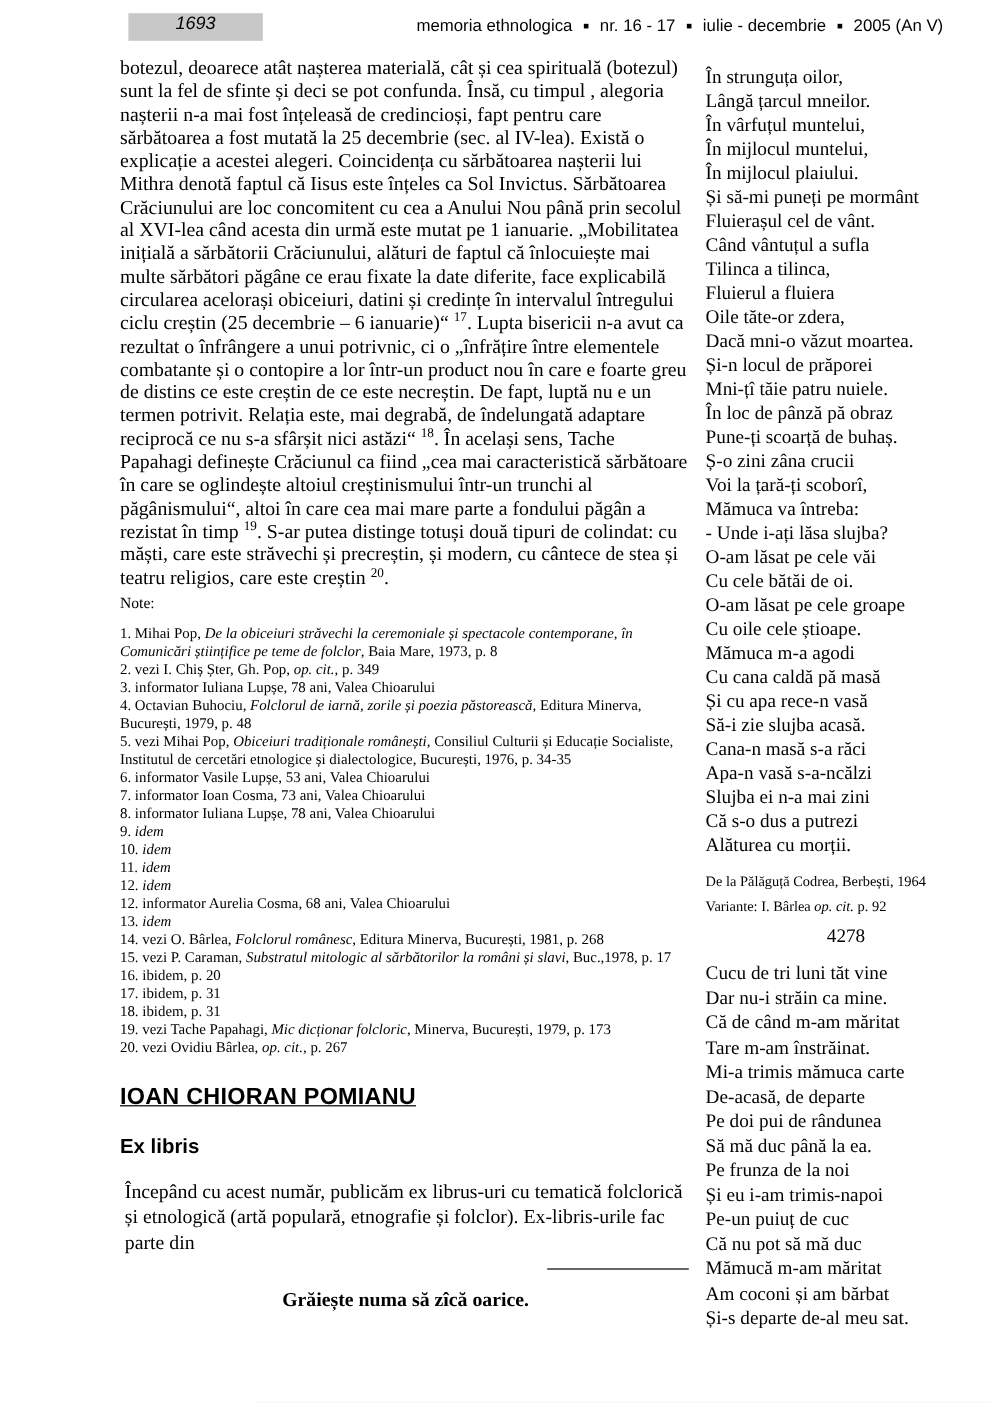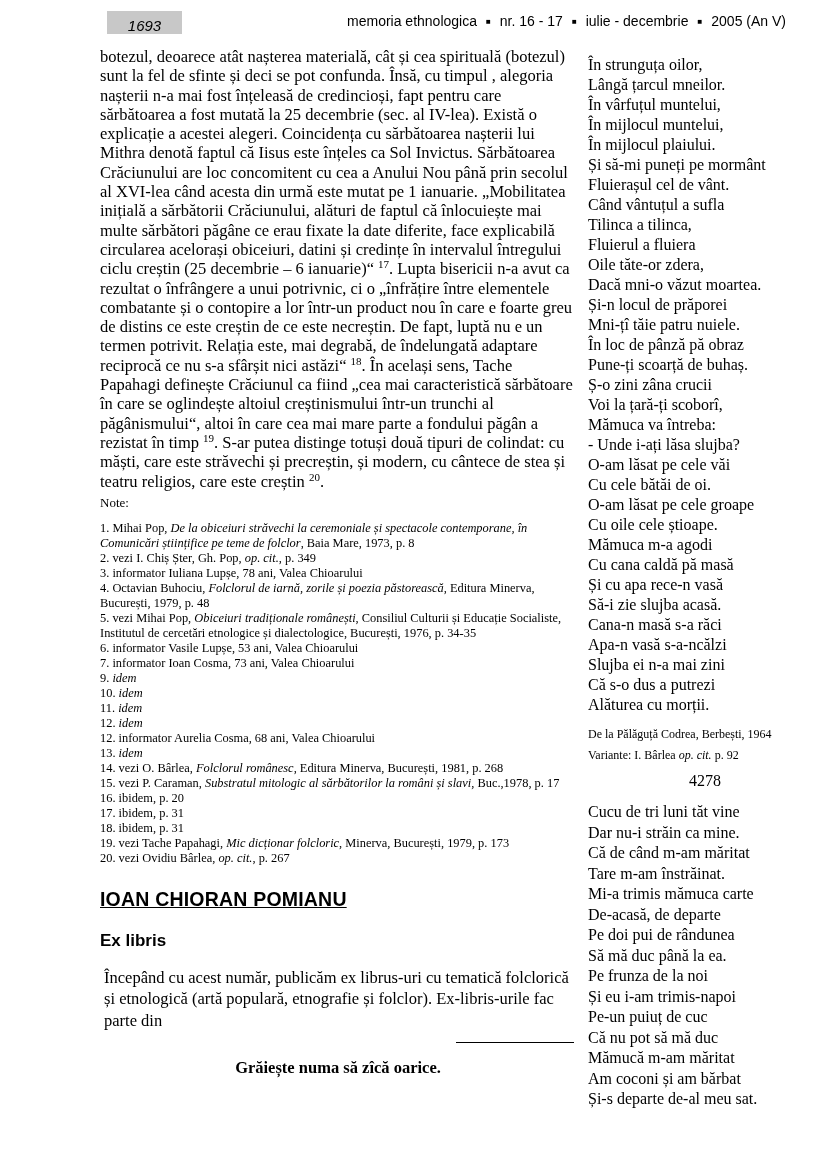--- a/index.html
+++ b/index.html
@@ -4,22 +4,22 @@
 <style>
   html,body { margin:0; padding:0; background:#e8e8e8; }
   .page {
     position:relative; width:826px; height:1169px; margin:0 auto;
     background:#ffffff; color:#000;
     font-family:"Liberation Serif", serif;
     overflow:hidden;
   }
   
   .pagenum-box {
-    position:absolute; left:107px; top:11px; width:75px; height:23px;
-    display:flex; align-items:flex-end; justify-content:center;
+    position:absolute; left:107px; top:11px; width:112px; height:23px;
+    display:flex; align-items:flex-start; justify-content:center;
     font-family:"Liberation Sans", sans-serif; font-style:italic; font-size:15px;
   }
   .journal-line {
     position:absolute; top:13px; right:40px;
     font-family:"Liberation Sans", sans-serif; font-size:14px; white-space:nowrap;
   }
   .journal-line .sq { font-size:8px; vertical-align:2px; margin:0 9px; }
   
   .left-col {
     position:absolute; left:100px; top:47px; width:476px;
@@ -71,20 +71,21 @@
     <p class="body-text">botezul, deoarece atât nașterea materială, cât și cea spirituală (botezul) sunt la fel de sfinte și deci se pot confunda. Însă, cu timpul , alegoria nașterii n-a mai fost înțeleasă de credincioși, fapt pentru care sărbătoarea a fost mutată la 25 decembrie (sec. al IV-lea). Există o explicație a acestei alegeri. Coincidența cu sărbătoarea nașterii lui Mithra denotă faptul că Iisus este înțeles ca Sol Invictus. Sărbătoarea Crăciunului are loc concomitent cu cea a Anului Nou până prin secolul al XVI-lea când acesta din urmă este mutat pe 1 ianuarie. „Mobilitatea inițială a sărbătorii Crăciunului, alături de faptul că înlocuiește mai multe sărbători păgâne ce erau fixate la date diferite, face explicabilă circularea acelorași obiceiuri, datini și credințe în intervalul întregului ciclu creștin (25 decembrie – 6 ianuarie)“ <sup>17</sup>. Lupta bisericii n-a avut ca rezultat o înfrângere a unui potrivnic, ci o „înfrățire între elementele combatante și o contopire a lor într-un product nou în care e foarte greu de distins ce este creștin de ce este necreștin. De fapt, luptă nu e un termen potrivit. Relația este, mai degrabă, de îndelungată adaptare reciprocă ce nu s-a sfârșit nici astăzi“ <sup>18</sup>. În același sens, Tache Papahagi definește Crăciunul ca fiind „cea mai caracteristică sărbătoare în care se oglindește altoiul creștinismului într-un trunchi al păgânismului“, altoi în care cea mai mare parte a fondului păgân a rezistat în timp <sup>19</sup>. S-ar putea distinge totuși două tipuri de colindat: cu măști, care este străvechi și precreștin, și modern, cu cântece de stea și teatru religios, care este creștin <sup>20</sup>.</p>
     <div class="note-label">Note:</div>
     <div class="footnotes">
         <div class="fn">1. Mihai Pop, <i>De la obiceiuri străvechi la ceremoniale și spectacole contemporane, în Comunicări științifice pe teme de folclor</i>, Baia Mare, 1973, p. 8</div>
         <div class="fn">2. vezi I. Chiș Șter, Gh. Pop, <i>op. cit.</i>, p. 349</div>
         <div class="fn">3. informator Iuliana Lupșe, 78 ani, Valea Chioarului</div>
         <div class="fn">4. Octavian Buhociu, <i>Folclorul de iarnă, zorile și poezia păstorească</i>, Editura Minerva, București, 1979, p. 48</div>
         <div class="fn">5. vezi Mihai Pop, <i>Obiceiuri tradiționale românești</i>, Consiliul Culturii și Educație Socialiste, Institutul de  cercetări etnologice și dialectologice, București, 1976, p. 34-35</div>
         <div class="fn">6. informator Vasile Lupșe, 53 ani, Valea Chioarului</div>
         <div class="fn">7. informator Ioan Cosma, 73 ani, Valea Chioarului</div>
+        <div class="fn">8. informator Iuliana Lupșe, 78 ani, Valea Chioarului</div>
         <div class="fn">9. <i>idem</i></div>
         <div class="fn">10. <i>idem</i></div>
         <div class="fn">11. <i>idem</i></div>
         <div class="fn">12. <i>idem</i></div>
         <div class="fn">12. informator Aurelia Cosma, 68 ani, Valea Chioarului</div>
         <div class="fn">13. <i>idem</i></div>
         <div class="fn">14. vezi O. Bârlea, <i>Folclorul românesc</i>, Editura Minerva, București, 1981, p. 268</div>
         <div class="fn">15. vezi P. Caraman, <i>Substratul mitologic al sărbătorilor la români și slavi</i>, Buc.,1978, p. 17</div>
         <div class="fn">16. ibidem, p. 20</div>
         <div class="fn">17. ibidem, p. 31</div>

